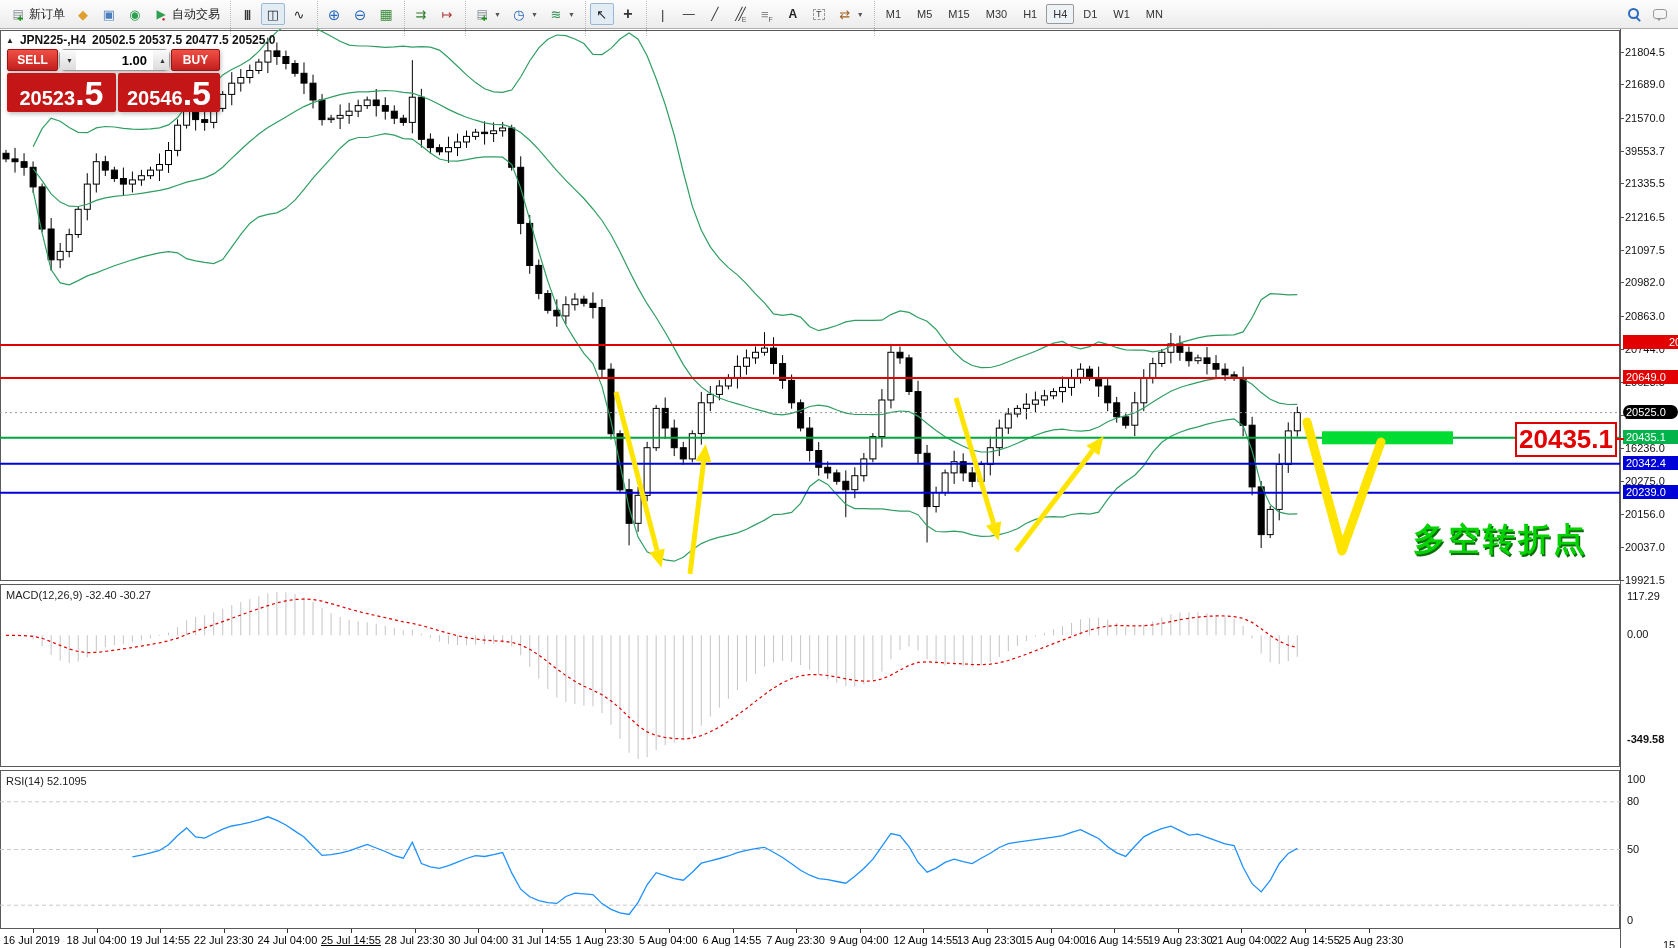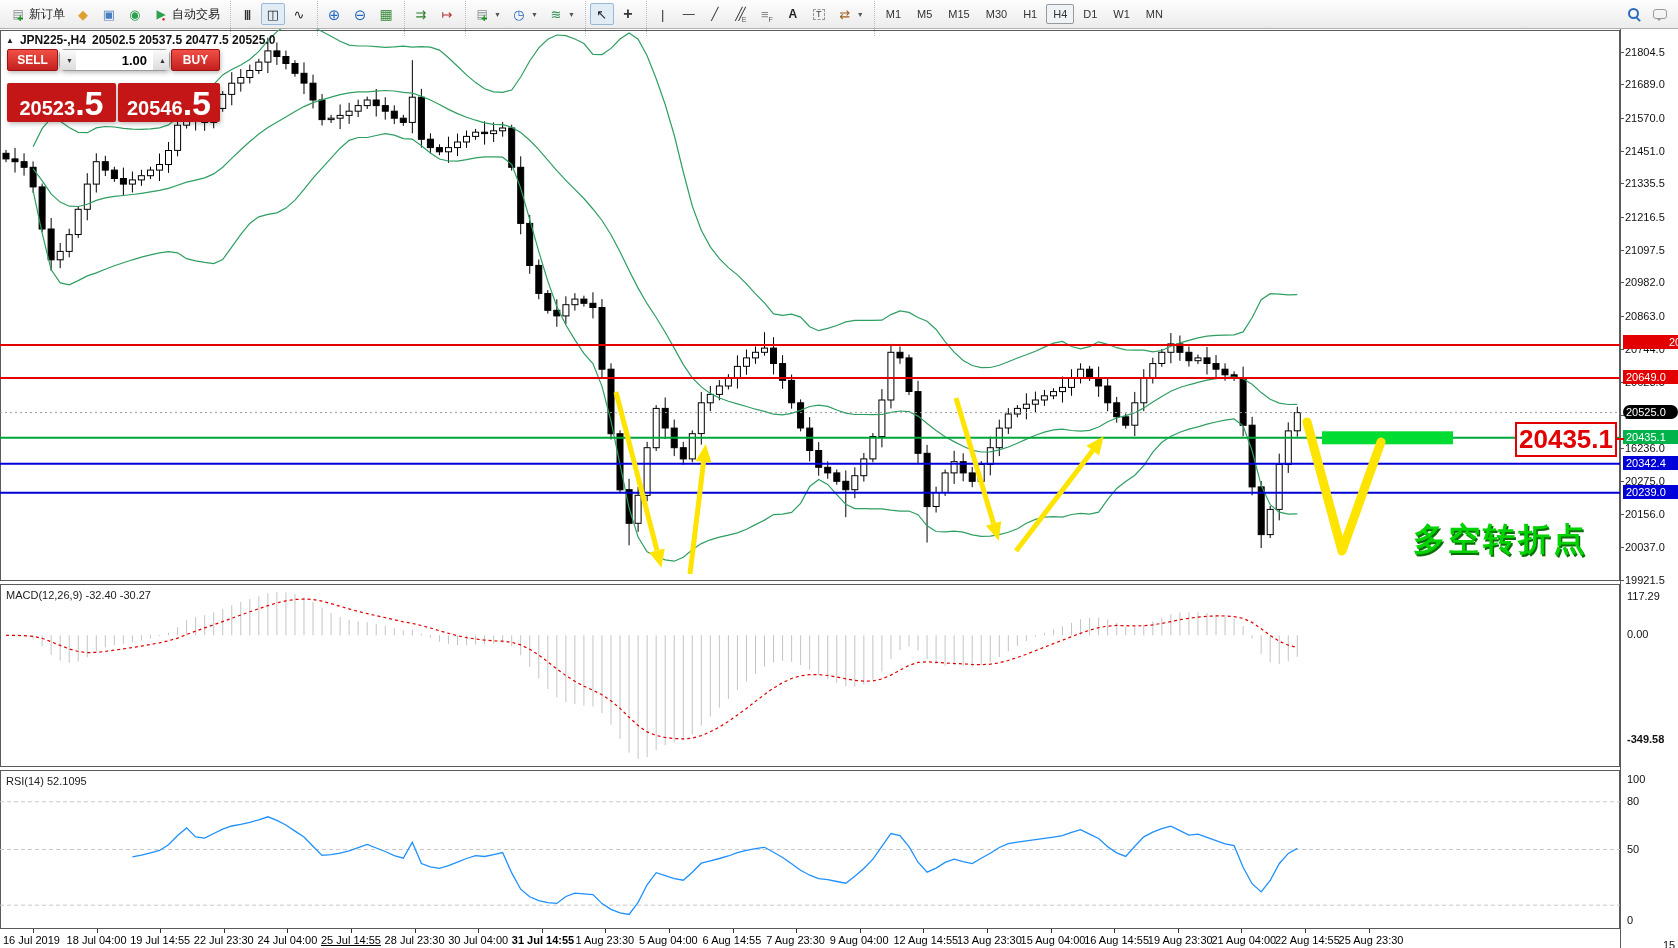--- a/index.html
+++ b/index.html
@@ -73,21 +73,21 @@
   #hdr .tri{font-size:8px;color:#222}
   #panel{position:absolute;left:7px;top:20px;z-index:30;width:213px;
          filter:drop-shadow(1px 2px 2px rgba(0,0,0,.25))}
   #panel .row1{display:flex;height:22px;gap:1px}
   .obtn{width:49px;background:linear-gradient(#f05045,#c41f1f);border:1px solid #9a1212;color:#fff;
         font-weight:bold;font-size:12px;display:flex;align-items:center;justify-content:center;border-radius:2px}
   #buy-btn{width:47px}
   .volgrp{flex:1;display:flex;border:1px solid #9a9a9a;background:#fff;border-radius:6px}
   .spin{width:16px;background:linear-gradient(#fafafa,#dcdcdc);border:none;font-size:7px;color:#333}
   #vol{flex:1;border:none;text-align:right;font-size:13px;font-weight:bold;width:60px;padding-right:6px;outline:none}
-  #panel .row2{display:flex;gap:2px;margin-top:12px;height:39px}
+  #panel .row2{display:flex;gap:2px;margin-top:2px;height:39px}
   .pbox{background:#c41616;border-radius:2px;color:#fff;display:flex;align-items:baseline;justify-content:center;padding-top:2px}
   .pbox .m{font-size:20px;font-weight:bold;margin-top:10px}
   .pbox .f{font-size:34px;font-weight:bold;line-height:36px}
   #sell-box{width:109px}#buy-box{width:102px}
   
   .pane-label{position:absolute;font-size:11px;color:#222;z-index:5;white-space:nowrap}
   
   #price-callout{position:absolute;left:1515px;top:393px;width:98px;height:31px;border:2px solid #e20000;
      background:#fff;color:#e20000;font-size:26px;font-weight:bold;text-align:center;line-height:30px;z-index:12}
   #price-callout::after{content:"";position:absolute;right:-9px;top:14px;width:8px;height:2px;background:#e20000}
@@ -720,21 +720,21 @@
     <span>RSI(14)</span>&nbsp;<span>52.1095</span>
   </div>
 
   <div id="price-callout">20435.1</div>
   <div id="cn-note">多空转折点</div>
 
   <div id="axis">
       <div class="tick" style="top: 16.8528px;">21804.5</div>
       <div class="tick" style="top: 49.2393px;">21689.0</div>
       <div class="tick" style="top: 82.6072px;">21570.0</div>
-      <div class="tick" style="top: 115.975px;">21451.0</div>
+      <div class="tick" style="top: 115.975px;">39553.7</div>
       <div class="tick" style="top: 148.362px;">21335.5</div>
       <div class="tick" style="top: 181.73px;">21216.5</div>
       <div class="tick" style="top: 215.097px;">21097.5</div>
       <div class="tick" style="top: 247.484px;">20982.0</div>
       <div class="tick" style="top: 280.852px;">20863.0</div>
       <div class="tick" style="top: 314.22px;">20744.0</div>
       <div class="tick" style="top: 346.606px;">20628.5</div>
       <div class="tick" style="top: 379.974px;">20509.5</div>
       <div class="tick" style="top: 413.342px;">16236.0</div>
       <div class="tick" style="top: 445.729px;">20275.0</div>
@@ -768,21 +768,21 @@
       <div class="tlab" style="left: 193.8px;">22 Jul 23:30</div>
       <div class="tmark" style="left: 287.4px;"></div>
       <div class="tlab" style="left: 257.4px;">24 Jul 04:00</div>
       <div class="tmark" style="left: 351px;"></div>
       <div class="tlab" style="left: 321px; text-decoration: underline;">25 Jul 14:55</div>
       <div class="tmark" style="left: 414.6px;"></div>
       <div class="tlab" style="left: 384.6px;">28 Jul 23:30</div>
       <div class="tmark" style="left: 478.2px;"></div>
       <div class="tlab" style="left: 448.2px;">30 Jul 04:00</div>
       <div class="tmark" style="left: 541.8px;"></div>
-      <div class="tlab" style="left: 511.8px; font-weight: bold;">31 Jul 14:55</div>
+      <div class="tlab" style="left: 511.8px;">31 Jul 14:55</div>
       <div class="tmark" style="left: 605.4px;"></div>
       <div class="tlab" style="left: 575.4px;">1 Aug 23:30</div>
       <div class="tmark" style="left: 669px;"></div>
       <div class="tlab" style="left: 639px;">5 Aug 04:00</div>
       <div class="tmark" style="left: 732.6px;"></div>
       <div class="tlab" style="left: 702.6px;">6 Aug 14:55</div>
       <div class="tmark" style="left: 796.2px;"></div>
       <div class="tlab" style="left: 766.2px;">7 Aug 23:30</div>
       <div class="tmark" style="left: 859.8px;"></div>
       <div class="tlab" style="left: 829.8px;">9 Aug 04:00</div>

